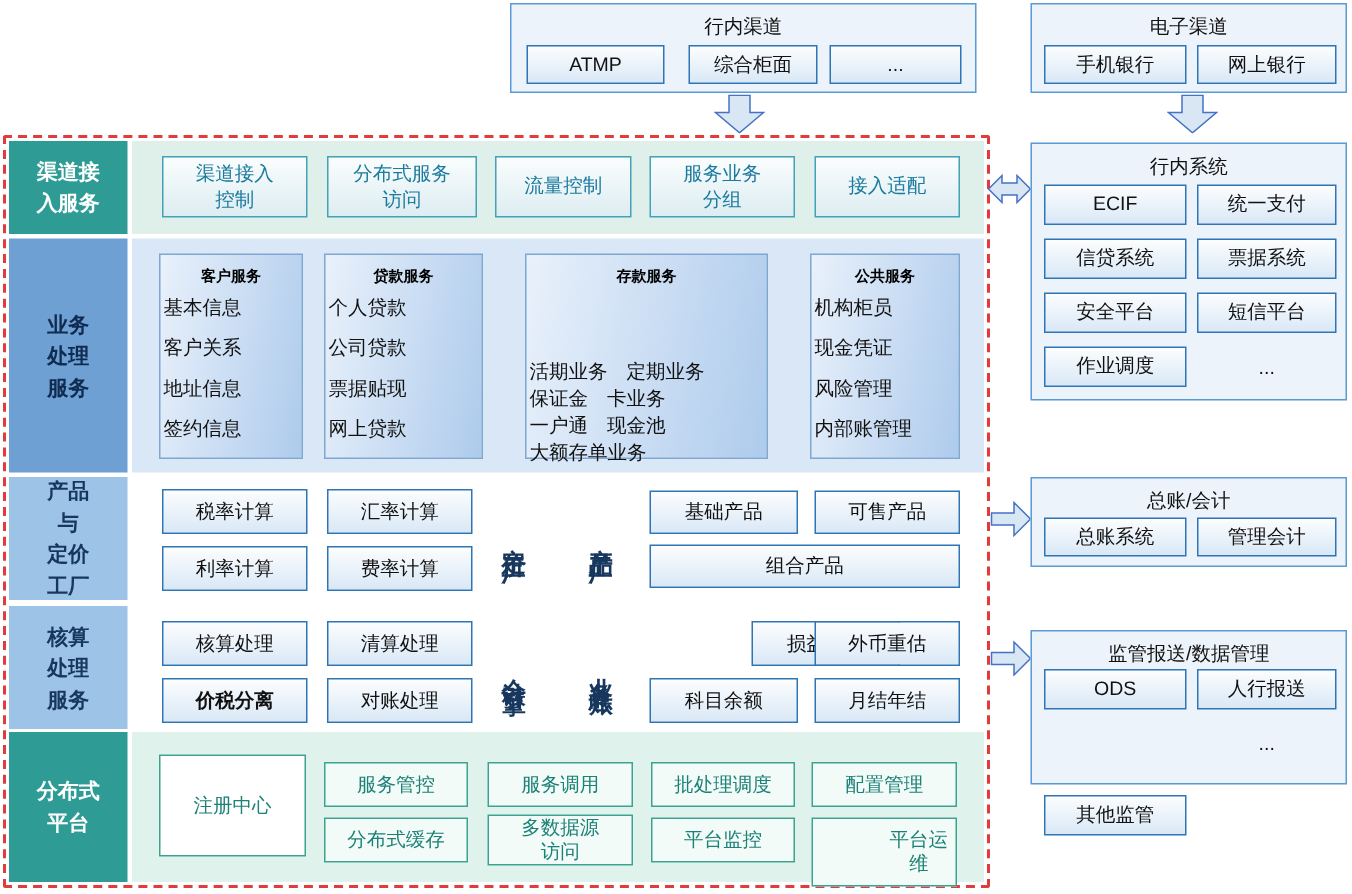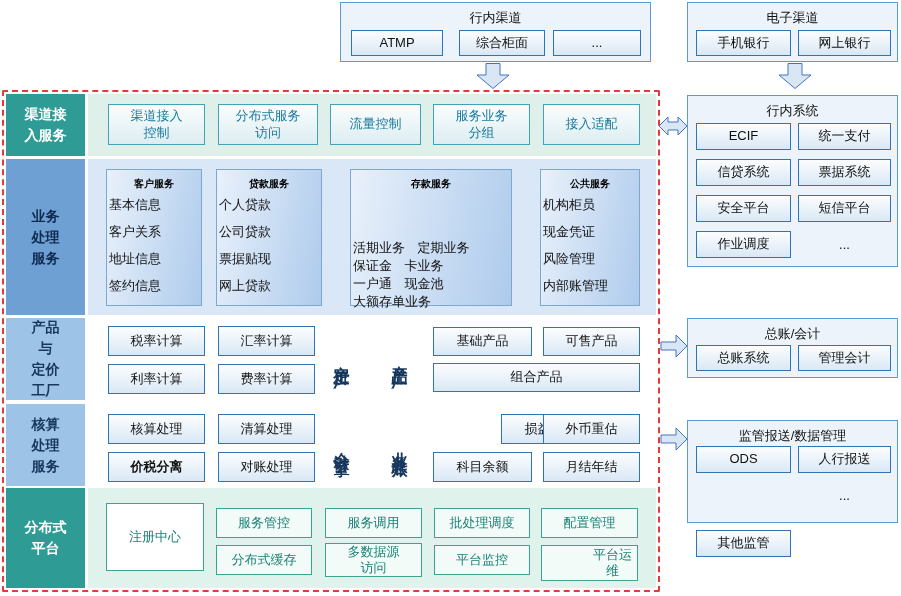--- a/index.html
+++ b/index.html
@@ -147,21 +147,21 @@
 平台</div>
   <div class="bx bx-pl" style="left:106px;top:503px;width:98px;height:68px;background:#FFFFFF;">注册中心</div>
   <div class="bx bx-pl" style="left:216px;top:508px;width:96px;height:30px;">服务管控</div>
   <div class="bx bx-pl" style="left:325px;top:508px;width:97px;height:30px;">服务调用</div>
   <div class="bx bx-pl" style="left:434px;top:508px;width:96px;height:30px;">批处理调度</div>
   <div class="bx bx-pl" style="left:541px;top:508px;width:97px;height:30px;">配置管理</div>
   <div class="bx bx-pl" style="left:216px;top:545px;width:96px;height:30px;">分布式缓存</div>
   <div class="bx bx-pl" style="left:325px;top:543px;width:97px;height:34px;">多数据源
 访问</div>
   <div class="bx bx-pl" style="left:434px;top:545px;width:96px;height:30px;">平台监控</div>
-  <div class="bx bx-pl" style="left:541px;top:545px;width:97px;height:36px;padding-left:46px;">平台运维</div>
+  <div class="bx bx-pl" style="left:541px;top:545px;width:97px;height:46px;padding-left:46px;">平台运维</div>
 
   <svg class="arrow-svg" style="left:658px;top:112px;" width="30" height="28" viewBox="0 0 30 28">
     <polygon points="1,14 10,5 10,10 20,10 20,5 29,14 20,23 20,18 10,18 10,23" fill="#D9E6F4" stroke="#4472C4"></polygon>
   </svg>
   <svg class="arrow-svg" style="left:660px;top:334px;" width="28" height="24" viewBox="0 0 28 24">
     <polygon points="1,8 16,8 16,1 27,12 16,23 16,16 1,16" fill="#D9E6F4" stroke="#4472C4"></polygon>
   </svg>
   <svg class="arrow-svg" style="left:660px;top:427px;" width="28" height="24" viewBox="0 0 28 24">
     <polygon points="1,8 16,8 16,1 27,12 16,23 16,16 1,16" fill="#D9E6F4" stroke="#4472C4"></polygon>
   </svg>

